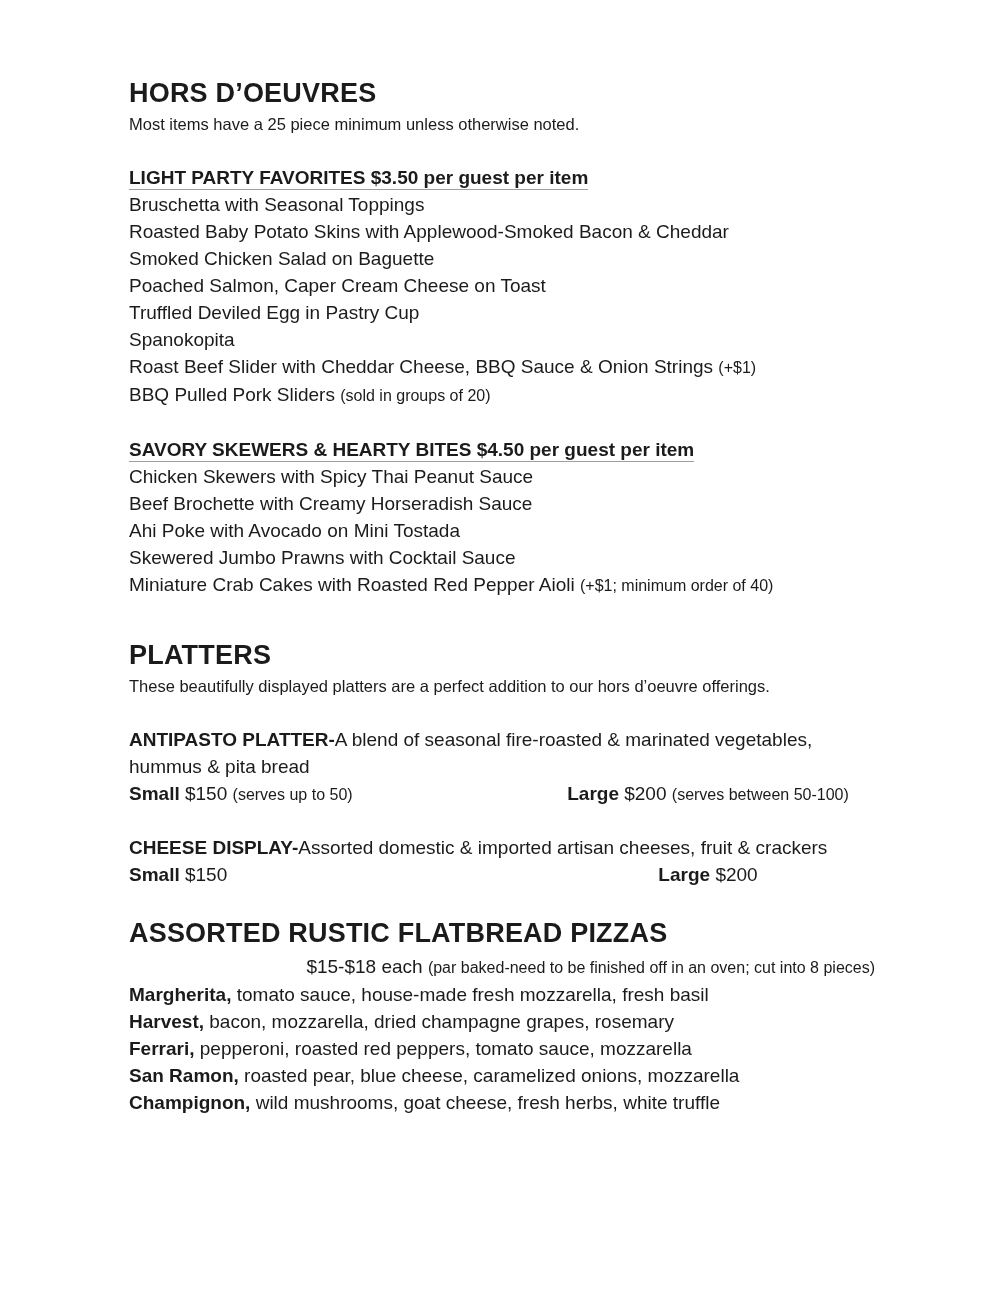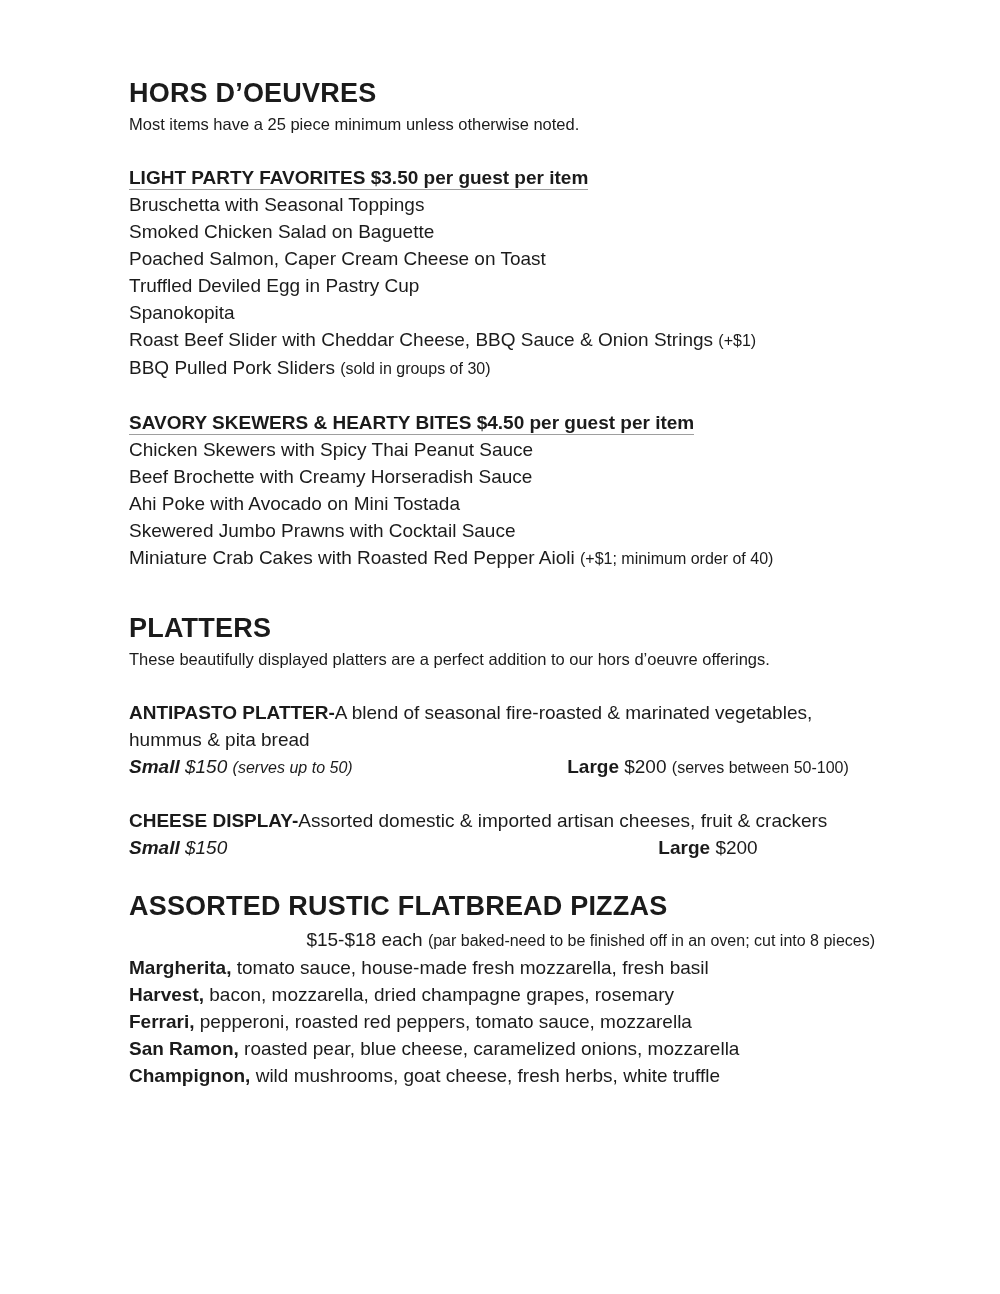--- a/index.html
+++ b/index.html
@@ -41,46 +41,47 @@
     padding-bottom: 1px;
   }
   .item, .entry-line, .price-row {
     font-size: 19px;
     line-height: 27px;
   }
   .note { font-size: 16px; }
   b { font-weight: 700; }
 
   .row { display: flex; }
-  .col-l { flex: 0 0 412px; width: 412px; font-style: italic; }
+  .col-l { flex: 0 0 412px; width: 412px; }
   .col-r { flex: 1 1 auto; text-align: center; }
 
   .sec-platters-title { margin-top: 41px; }
   .entry-antipasto { margin-top: 27px; }
   .entry-cheese { margin-top: 26px; }
   .sec-pizzas-title { margin-top: 30px; }
   .pizza-price-line { margin-top: 4px; text-align: right; }
 </style>
 </head>
 <body>
 
 <div class="page">
   <div class="content">
 
     <h1 class="section-title">HORS D’OEUVRES</h1>
     <p class="page-sub">Most items have a 25 piece minimum unless otherwise noted.</p>
 
     <p class="group-heading"><span class="u">LIGHT PARTY FAVORITES $3.50 per guest per item</span></p>
     <p class="item"><span>Bruschetta with Seasonal Toppings</span></p>
+    <p class="item"><span>Roasted Baby Potato Skins with Applewood-Smoked Bacon &amp; Cheddar</span></p>
     <p class="item"><span>Smoked Chicken Salad on Baguette</span></p>
     <p class="item"><span>Poached Salmon, Caper Cream Cheese on Toast</span></p>
     <p class="item"><span>Truffled Deviled Egg in Pastry Cup</span></p>
     <p class="item"><span>Spanokopita</span></p>
     <p class="item"><span>Roast Beef Slider with Cheddar Cheese, BBQ Sauce &amp; Onion Strings</span> <span class="note">(+$1)</span></p>
-    <p class="item"><span>BBQ Pulled Pork Sliders</span> <span class="note">(sold in groups of 30)</span></p>
+    <p class="item"><span>BBQ Pulled Pork Sliders</span> <span class="note">(sold in groups of 20)</span></p>
 
     <p class="group-heading"><span class="u">SAVORY SKEWERS &amp; HEARTY BITES $4.50 per guest per item</span></p>
     <p class="item"><span>Chicken Skewers with Spicy Thai Peanut Sauce</span></p>
     <p class="item"><span>Beef Brochette with Creamy Horseradish Sauce</span></p>
     <p class="item"><span>Ahi Poke with Avocado on Mini Tostada</span></p>
     <p class="item"><span>Skewered Jumbo Prawns with Cocktail Sauce</span></p>
     <p class="item"><span>Miniature Crab Cakes with Roasted Red Pepper Aioli</span> <span class="note">(+$1; minimum order of 40)</span></p>
 
     <h1 class="section-title sec-platters-title">PLATTERS</h1>
     <p class="page-sub">These beautifully displayed platters are a perfect addition to our hors d’oeuvre offerings.</p>

